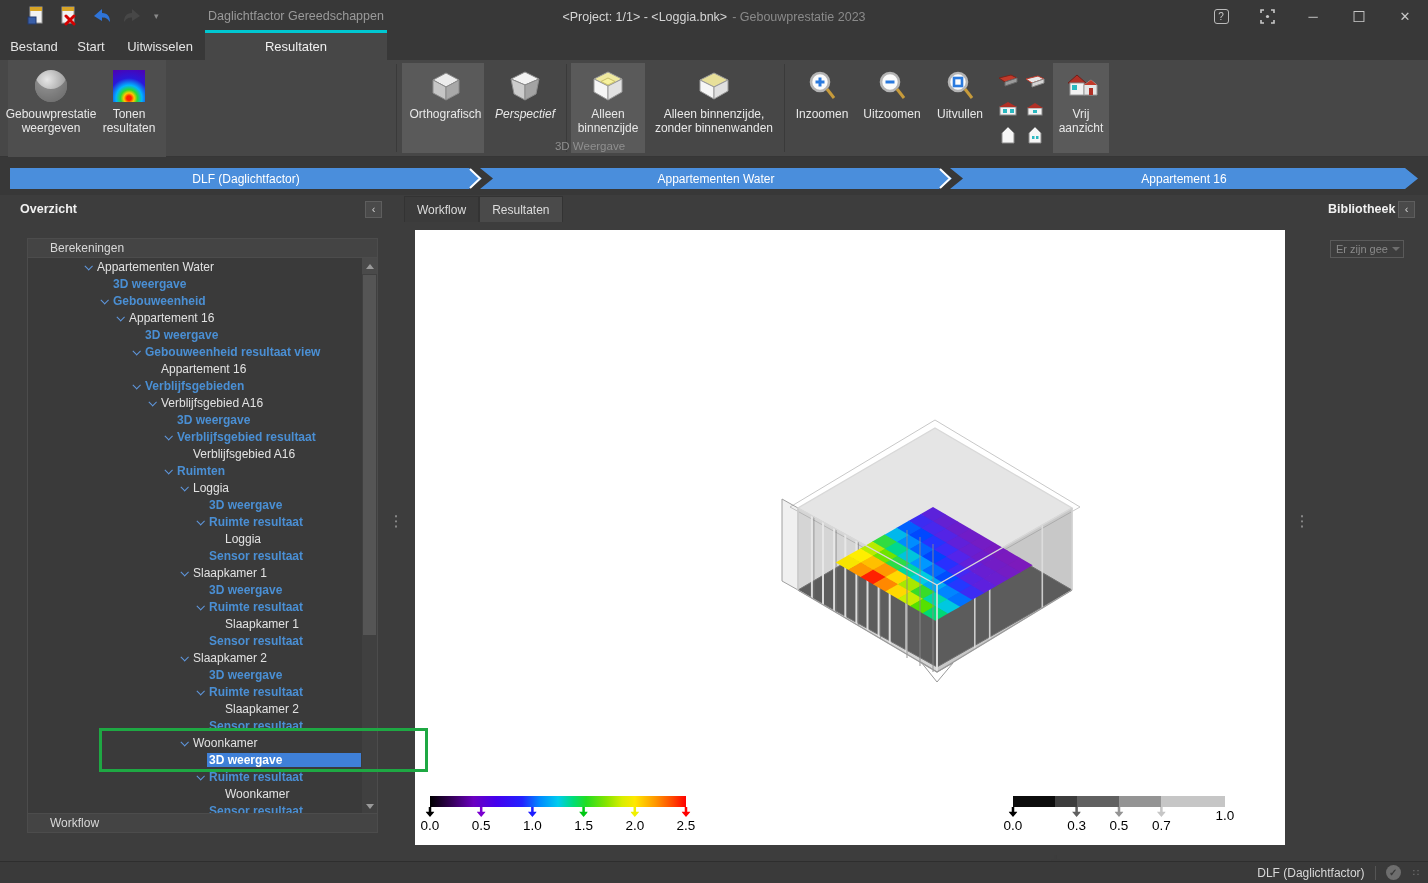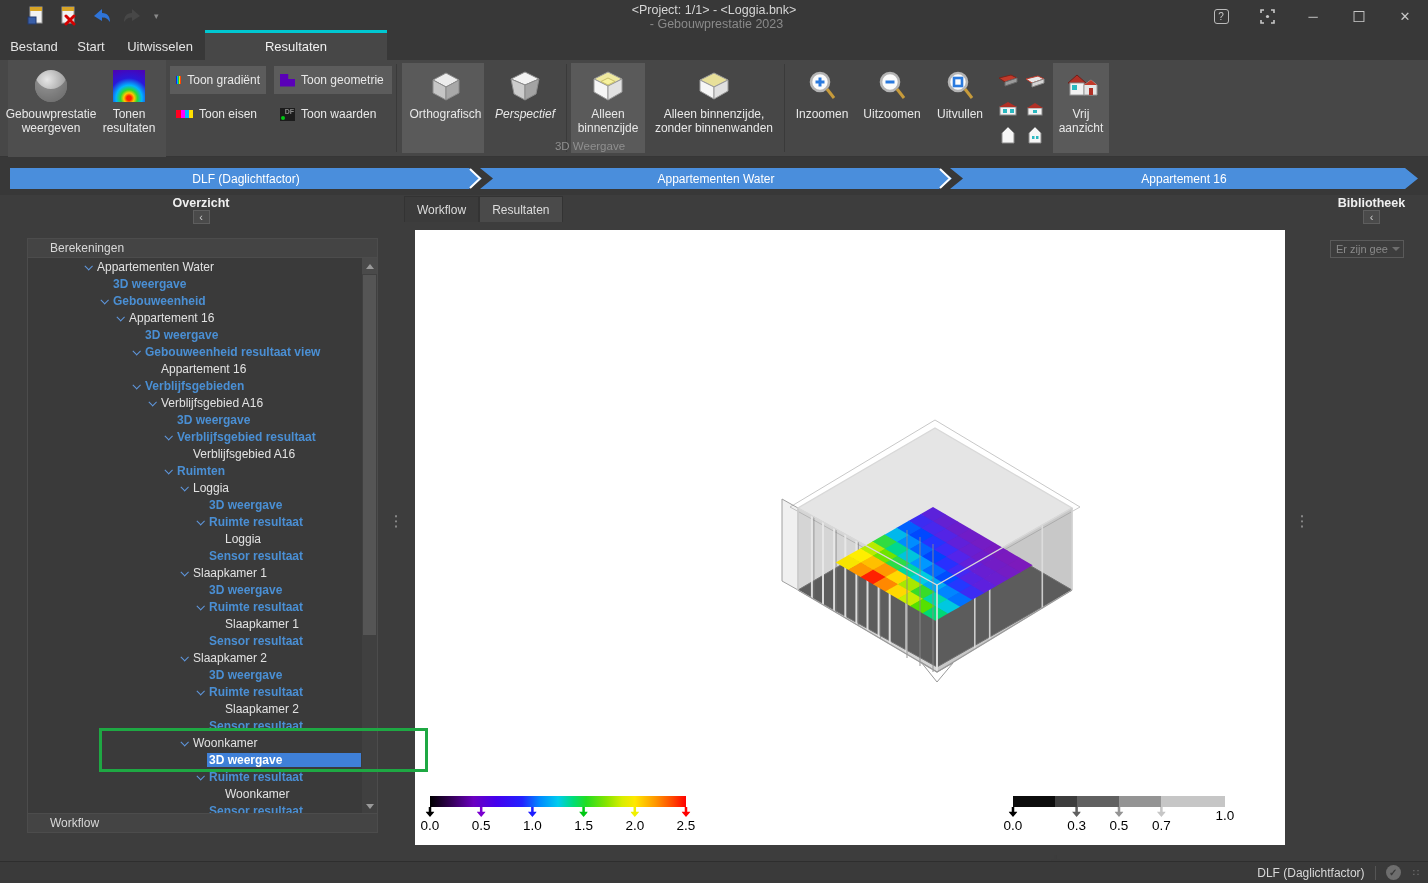--- a/index.html
+++ b/index.html
@@ -8,21 +8,21 @@
   .app { position:relative; width:1428px; height:883px; background:#3d3d3d; overflow:hidden; color:#ddd; }
 
   
   .titlebar { position:absolute; left:0; top:0; width:1428px; height:33px; background:#383838; }
   .qat { position:absolute; left:26px; top:6px; display:flex; align-items:center; gap:12px; }
   .qat .ic { width:20px; height:20px; position:relative; }
   .ctx-title { position:absolute; left:205px; top:0; width:182px; height:31px; display:flex; align-items:center; justify-content:center;
                color:#9a9a9a; font-size:12.5px; }
   .ctx-line { position:absolute; left:205px; top:30px; width:182px; height:3px; background:#00c8d2; }
   .win-title { position:absolute; left:0; right:0; top:0; height:33px; display:flex; align-items:center; justify-content:center;
-               font-size:12.5px; pointer-events:none;flex-direction:column; }
+               font-size:12.5px; pointer-events:none; }
   .win-title .proj { color:#d6d6d6; }
   .win-title .appn { color:#8a8a8a; margin-left:5px; }
   .winbtns { position:absolute; right:0; top:0; height:33px; display:flex; align-items:center; }
   .winbtn { width:46px; height:33px; display:flex; align-items:center; justify-content:center; color:#c8c8c8; font-size:13px; }
   .helpbox { width:15px; height:15px; border:1.4px solid #bbb; border-radius:3px; font-size:10px; display:flex; align-items:center; justify-content:center; }
 
   
   .tabrow { position:absolute; left:0; top:33px; width:1428px; height:27px; background:#383838; }
   .rtab { position:absolute; top:0; height:27px; display:flex; align-items:center; justify-content:center; font-size:13px; color:#e4e4e4; }
   .rtab-ctx { position:absolute; left:205px; top:0; width:182px; height:27px; background:#474747; display:flex; align-items:center; justify-content:center; font-size:13px; color:#f0f0f0; }
@@ -53,21 +53,21 @@
   .i-heatres { width:32px; height:32px; background:radial-gradient(circle at 50% 88%, #ff2000 7%, #ffc800 16%, #2cd830 26%, #00b4ff 40%, #2a18d8 62%, #5000b0 100%); }
 
   
   .crumbbar { position:absolute; left:0; top:157px; width:1428px; height:38px; background:#383838; }
   .crumb { position:absolute; top:11px; height:21px; background:#4a8edc; color:#fff; font-size:12px; display:flex; align-items:center; justify-content:center; }
   .crumb.first { clip-path:polygon(0 0, calc(100% - 13px) 0, 100% 50%, calc(100% - 13px) 100%, 0 100%); }
   .crumb.mid   { clip-path:polygon(0 0, calc(100% - 13px) 0, 100% 50%, calc(100% - 13px) 100%, 0 100%, 13px 50%); }
   .crumb-chev { position:absolute; top:11px; width:14px; height:21px; }
 
   
-  .panel-hdr { height:26px; display:flex; align-items:center; justify-content:space-between; padding:0 6px 0 12px;flex-direction:column; }
+  .panel-hdr { height:26px; display:flex; align-items:center; justify-content:space-between; padding:0 6px 0 12px; }
   .panel-hdr .ttl { font-size:12.5px; font-weight:bold; color:#f0f0f0; }
   .collapse-btn { width:17px; height:17px; background:#4a4a4a; border:1px solid #5e5e5e; color:#cfcfcf; font-size:11px; display:flex; align-items:center; justify-content:center; }
 
   .left-panel { position:absolute; left:8px; top:196px; width:380px; height:649px; background:#3d3d3d; }
   .treebox { position:absolute; left:19px; top:42px; width:351px; height:595px; border:1px solid #4c4c4c; background:#3a3a3a; }
   .tree-root { height:19px; background:#444444; color:#d8d8d8; font-size:12px; display:flex; align-items:center; padding-left:22px; border-bottom:1px solid #4c4c4c; }
   .treeview { position:absolute; left:0; top:19px; width:349px; height:556px; overflow:hidden; }
   .trow { height:17px; display:flex; align-items:center; font-size:12px; color:#e2e2e2; white-space:nowrap; }
   .trow .chev { width:14px; flex:0 0 14px; display:flex; align-items:center; justify-content:center; }
   .trow .chev::before { content:""; width:5px; height:5px; border-right:1.7px solid #5f97dd; border-bottom:1.7px solid #5f97dd; transform:rotate(45deg) translateY(-1px); }
@@ -144,20 +144,21 @@
             <path d="M4 10 L12 3 L12 7 C18 7 20 11 20 16 C17 12 15 11.5 12 11.5 L12 15 Z" fill="#2f74d8"></path>
           </svg>
       </span>
       <span class="ic">
         <svg width="22" height="20" viewBox="0 0 22 20">
             <path d="M18 10 L10 3 L10 7 C4 7 2 11 2 16 C5 12 7 11.5 10 11.5 L10 15 Z" fill="#474747"></path>
           </svg>
       </span>
       <span style="color:#8a8a8a;font-size:9px;">▾</span>
     </div>
+    <div class="ctx-title">Daglichtfactor Gereedschappen</div>
     <div class="ctx-line"></div>
     <div class="win-title">
       <span class="proj">&lt;Project: 1/1&gt; - &lt;Loggia.bnk&gt;</span>
       <span class="appn">- Gebouwprestatie 2023</span>
     </div>
     <div class="winbtns">
       <span class="winbtn">
           <span class="helpbox">?</span>
         </span>
       <span class="winbtn">
@@ -193,38 +194,20 @@
         <span>Gebouwprestatie weergeven</span>
       </div>
       <div class="bigbtn" style="width:70px;">
         <span class="bicon">
             <span class="i-heatres"></span>
           </span>
         <span>Tonen resultaten</span>
       </div>
     </div>
 
-    <div class="togglegrid">
-      <div class="tgl active">
-          <span class="i-grad"></span>
-          <span>Toon gradiënt</span>
-        </div>
-      <div class="tgl active">
-          <span class="i-geom"></span>
-          <span>Toon geometrie</span>
-        </div>
-      <div class="tgl">
-          <span class="i-eisen"></span>
-          <span>Toon eisen</span>
-        </div>
-      <div class="tgl">
-          <span class="i-vals">DF</span>
-          <span>Toon waarden</span>
-        </div>
-    </div>
 
     <div class="vsep" style="left:396px;"></div>
 
     <div class="bigbtn active" style="position:absolute;left:402px;width:82px;padding-left:8px;">
       <span class="bicon">
           <svg width="32" height="32" viewBox="0 0 32 32">
             <polygon points="16,3 29,10 16,17 3,10" fill="#ececec" stroke="#8a8a8a"></polygon>
             <polygon points="3,10 16,17 16,30 3,23" fill="#c6c6c6" stroke="#8a8a8a"></polygon>
             <polygon points="29,10 16,17 16,30 29,23" fill="#a8a8a8" stroke="#8a8a8a"></polygon>
           </svg>

